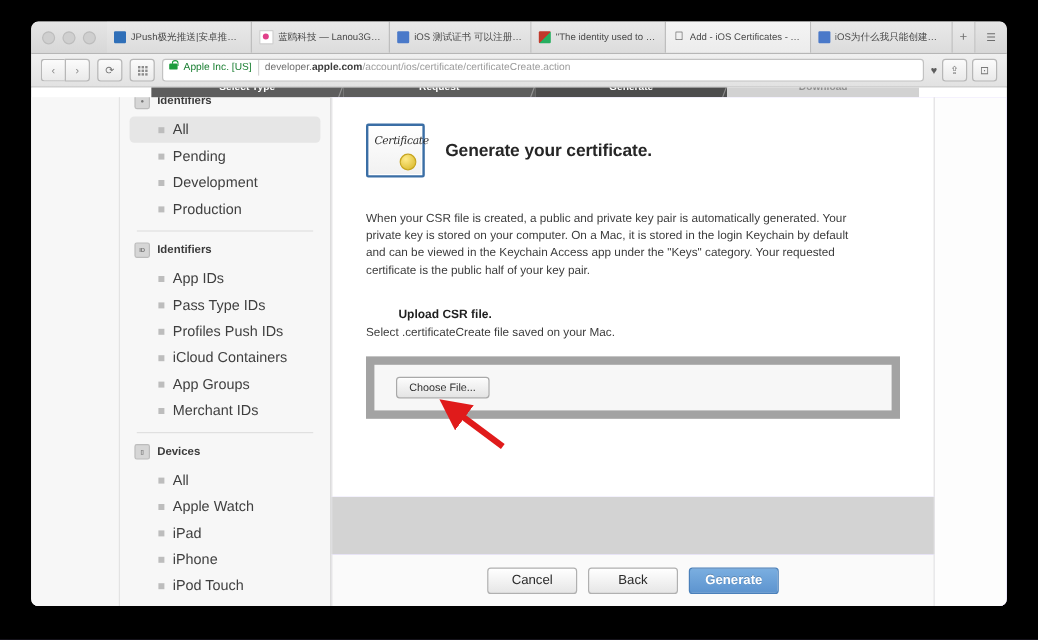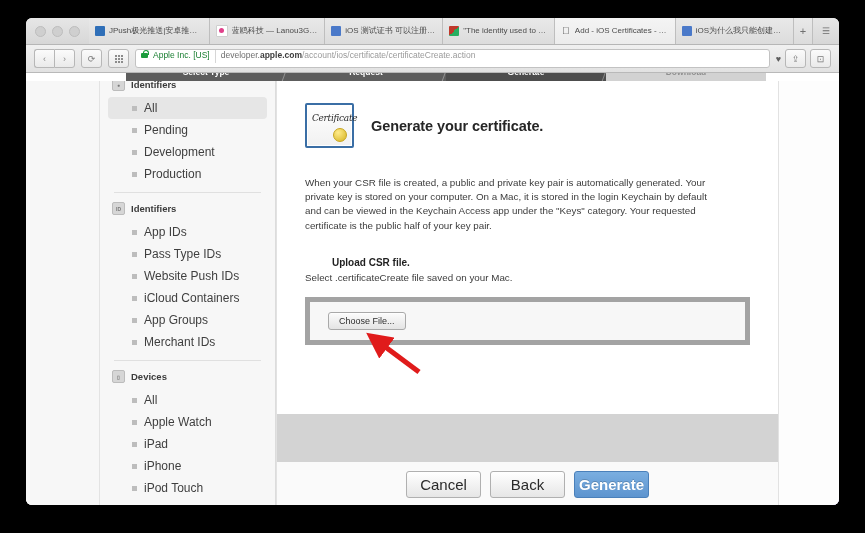--- a/index.html
+++ b/index.html
@@ -398,21 +398,21 @@
     padding-left: 27px;
   }
   .sec-sub {
     font-size: 9.8px;
     color: #3c3c3c;
     margin-bottom: 14px;
   }
 
   .upload-box {
     background: #f7f7f7;
-    border: 5px solid #a3a3a3;
+    border: 7px solid #a3a3a3;
     height: 38px;
     display: flex;
     align-items: center;
     padding-left: 18px;
     max-width: 440px;
   }
   .choose-file {
     font-size: 9px;
     color: #2d2d2d;
     background: linear-gradient(#fcfcfc, #e4e4e4);
@@ -435,21 +435,21 @@
     background: #fafafa;
     display: flex;
     align-items: center;
     justify-content: center;
     gap: 9px;
     margin-right: 60px;
     border-left: 1px solid #e2e2e2;
     border-right: 1px solid #e2e2e2;
   }
   .btn {
-    font-size: 15px;
+    font-size: 11px;
     padding: 4px 0;
     width: 73px;
     text-align: center;
     border-radius: 3px;
     border: 1px solid #b0b0b0;
     background: linear-gradient(#ffffff, #e6e6e6);
     color: #2a2a2a;
     font-weight: normal;
   }
   .btn.primary {
@@ -623,21 +623,21 @@
           <div class="sb-item">
             <span class="sb-bullet"></span>
             <span>App IDs</span>
           </div>
           <div class="sb-item">
             <span class="sb-bullet"></span>
             <span>Pass Type IDs</span>
           </div>
           <div class="sb-item">
             <span class="sb-bullet"></span>
-            <span>Website Push IDs</span>
+            <span>Profiles Push IDs</span>
           </div>
           <div class="sb-item">
             <span class="sb-bullet"></span>
             <span>iCloud Containers</span>
           </div>
           <div class="sb-item">
             <span class="sb-bullet"></span>
             <span>App Groups</span>
           </div>
           <div class="sb-item">

